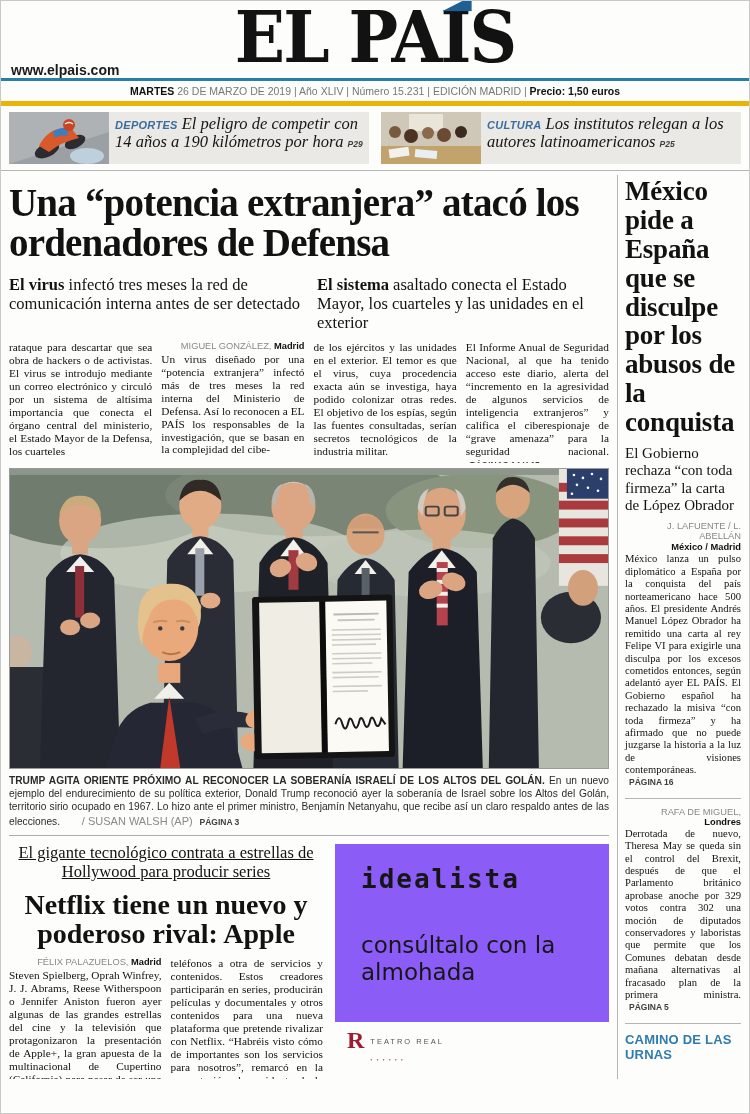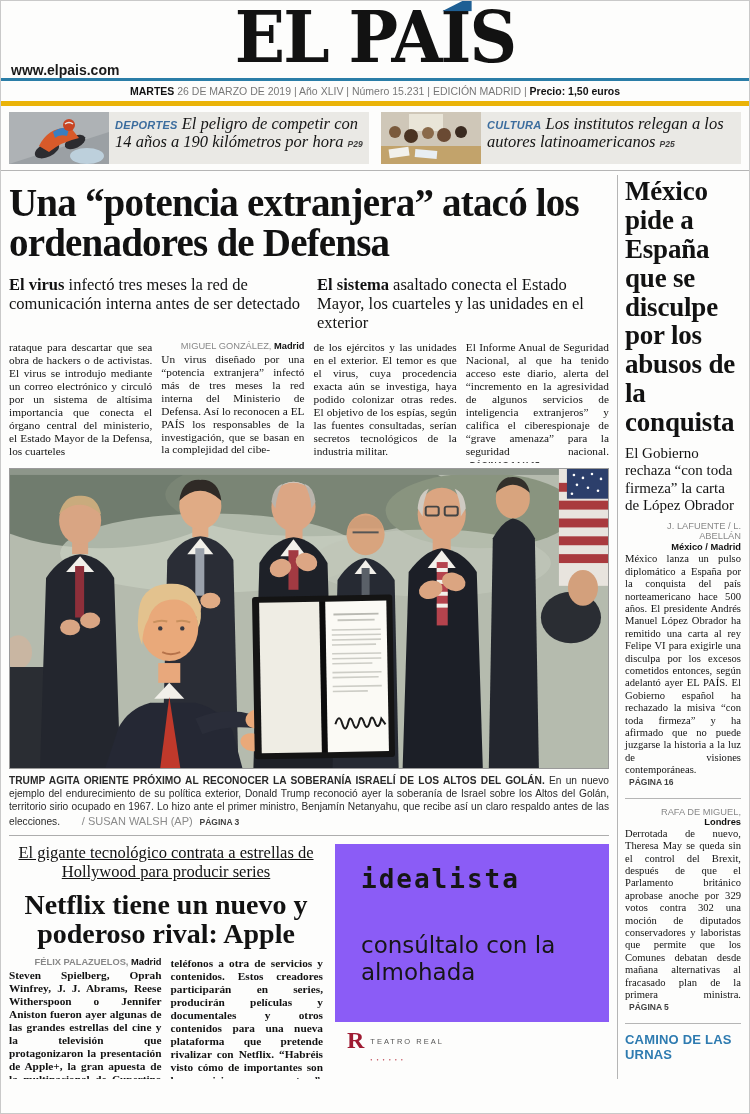--- a/index.html
+++ b/index.html
@@ -44,21 +44,21 @@
   .photo-wrap svg{display:block;width:100%;height:299px;}
   .caption{font-family:"Liberation Sans",sans-serif;font-size:10.2px;line-height:1.3;text-align:justify;
            color:#2a2a2a;padding:5px 0 7px;border-bottom:1px solid #adadad;}
   .cap-lead{font-weight:bold;}
   .cap-credit{color:#8a8a8a;font-size:11px;padding-left:19px;}
   
   .bottom{display:flex;padding-top:8px;}
   .netflix{width:314px;flex:none;padding-right:10px;}
   .kicker{font-size:16.5px;text-align:center;line-height:1.15;margin:0 0 8px;text-decoration:underline;}
   .netflix-headline{font-size:28px;text-align:center;line-height:1.04;font-weight:bold;margin:0 0 9px;}
-  .net-body{display:flex;gap:9px;height:130px;overflow:hidden;text-align:justify;font-weight:bold;}
+  .net-body{display:flex;gap:9px;height:130px;overflow:hidden;text-align:justify;}
   
   .ad-col{flex:1;padding-left:2px;}
   .ad{background:#8b5cf6;height:178px;box-sizing:border-box;padding:20px 10px 0 26px;}
   .ad-brand{font-family:"DejaVu Sans Mono",monospace;font-weight:bold;font-size:26px;letter-spacing:2px;color:#161616;}
   .ad-tag{font-family:"DejaVu Sans",sans-serif;font-size:23px;line-height:1.18;margin-top:38px;color:#161616;width:230px;}
   .teatro{display:flex;align-items:flex-start;gap:6px;padding:8px 0 0 12px;}
   .teatro-mark{color:#9e1b32;font-family:"Liberation Serif",serif;font-size:24px;font-weight:bold;line-height:0.9;}
   .teatro-name{font-family:"Liberation Sans",sans-serif;font-size:7.5px;letter-spacing:2px;color:#555;padding-top:8px;}
   .teatro-dots{font-size:6px;color:#c2535f;letter-spacing:4px;line-height:1;}
   

